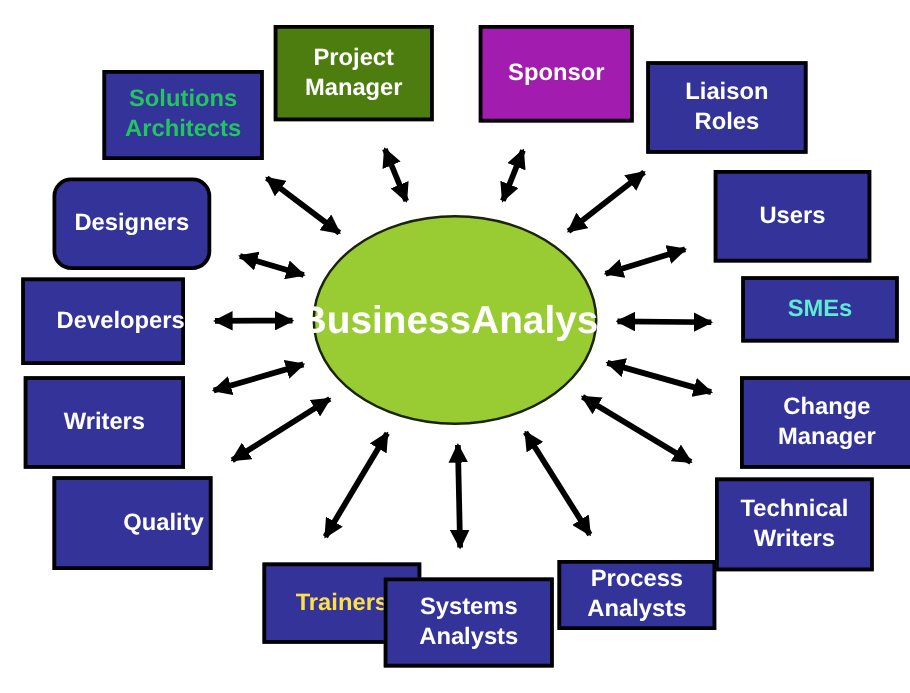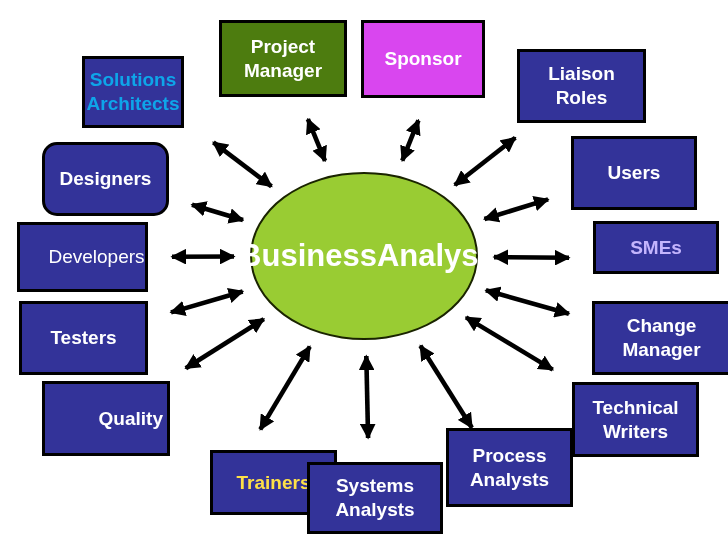--- a/index.html
+++ b/index.html
@@ -17,21 +17,21 @@
   }
   .role-box{
     position:absolute;z-index:2;
     box-sizing:border-box;
     display:flex;align-items:center;justify-content:center;
     text-align:center;
     border:3px solid #000000;
     font-weight:bold;font-size:19px;line-height:1.25;
     padding:2px 4px;
   }
-  .role-box.regular{font-weight:normal;padding-left:32px;}
+  .role-box.regular{font-weight:bold;padding-left:32px;}
   .center-ellipse{
     position:absolute;z-index:2;
     box-sizing:border-box;
     border-radius:50%;
     display:flex;align-items:center;justify-content:center;
   }
   .center-ellipse .line{
     display:block;font-weight:bold;font-size:31px;line-height:1.18;
     text-align:center;
   }
@@ -67,54 +67,54 @@
   </svg>
 
   <div class="center-ellipse" style="left: 250px; top: 172px; width: 228px; height: 168px; background: rgb(153, 204, 51); border: 2px solid rgb(26, 36, 0); color: rgb(255, 255, 255);">
     <span class="line">Business</span>
     <span class="line">Analyst</span>
   </div>
 
 <div class="role-box" style="left: 219px; top: 20px; width: 128px; height: 77px; background: #4d7c0f; border-color: rgb(0, 0, 0); color: rgb(255, 255, 255);">
       <span>Project Manager</span>
     </div>
-    <div class="role-box" style="left: 361px; top: 20px; width: 124px; height: 78px; background: #d946ef; border-color: rgb(0, 0, 0); color: rgb(255, 255, 255);">
+    <div class="role-box" style="left: 383px; top: 20px; width: 124px; height: 78px; background: #a21caf; border-color: rgb(0, 0, 0); color: rgb(255, 255, 255);">
       <span>Sponsor</span>
     </div>
     <div class="role-box" style="left: 517px; top: 49px; width: 129px; height: 74px; background: rgb(51, 51, 153); border-color: rgb(0, 0, 0); color: rgb(255, 255, 255);">
       <span>Liaison Roles</span>
     </div>
-    <div class="role-box" style="left: 82px; top: 56px; width: 102px; height: 72px; background: rgb(51, 51, 153); border-color: rgb(0, 0, 0); color: #0ea5e9;">
+    <div class="role-box" style="left: 82px; top: 56px; width: 129px; height: 72px; background: rgb(51, 51, 153); border-color: rgb(0, 0, 0); color: #22c55e;">
       <span>Solutions Architects</span>
     </div>
     <div class="role-box" style="left: 571px; top: 136px; width: 126px; height: 74px; background: rgb(51, 51, 153); border-color: rgb(0, 0, 0); color: rgb(255, 255, 255);">
       <span>Users</span>
     </div>
     <div class="role-box" style="left: 42px; top: 142px; width: 127px; height: 74px; background: rgb(51, 51, 153); border-color: rgb(0, 0, 0); color: rgb(255, 255, 255); border-radius: 15px;">
       <span>Designers</span>
     </div>
-    <div class="role-box" style="left: 593px; top: 221px; width: 126px; height: 53px; background: rgb(51, 51, 153); border-color: rgb(0, 0, 0); color: #c4b5fd;">
+    <div class="role-box" style="left: 593px; top: 221px; width: 126px; height: 53px; background: rgb(51, 51, 153); border-color: rgb(0, 0, 0); color: #5eead4;">
       <span>SMEs</span>
     </div>
     <div class="role-box regular" style="left: 17px; top: 222px; width: 131px; height: 70px; background: rgb(51, 51, 153); border-color: rgb(0, 0, 0); color: rgb(255, 255, 255);">
       <span>Developers</span>
     </div>
     <div class="role-box" style="left: 592px; top: 301px; width: 139px; height: 74px; background: rgb(51, 51, 153); border-color: rgb(0, 0, 0); color: rgb(255, 255, 255);">
       <span>Change Manager</span>
     </div>
     <div class="role-box" style="left: 19px; top: 301px; width: 129px; height: 74px; background: rgb(51, 51, 153); border-color: rgb(0, 0, 0); color: rgb(255, 255, 255);">
-      <span>Testers</span>
+      <span>Writers</span>
     </div>
     <div class="role-box" style="left: 572px; top: 382px; width: 127px; height: 75px; background: rgb(51, 51, 153); border-color: rgb(0, 0, 0); color: rgb(255, 255, 255);">
       <span>Technical Writers</span>
     </div>
     <div class="role-box" style="left: 42px; top: 381px; width: 128px; height: 75px; background: rgb(51, 51, 153); border-color: rgb(0, 0, 0); color: rgb(255, 255, 255); justify-content: flex-end;">
       <span>Quality</span>
     </div>
-    <div class="role-box" style="left: 446px; top: 428px; width: 127px; height: 79px; background: rgb(51, 51, 153); border-color: rgb(0, 0, 0); color: rgb(255, 255, 255);">
+    <div class="role-box" style="left: 446px; top: 448px; width: 127px; height: 56px; background: rgb(51, 51, 153); border-color: rgb(0, 0, 0); color: rgb(255, 255, 255);">
       <span>Process Analysts</span>
     </div>
     <div class="role-box" style="left: 162px; top: 450px; width: 127px; height: 65px; background: rgb(51, 51, 153); border-color: rgb(0, 0, 0); color: #fde047; margin-left: 48px;">
       <span>Trainers</span>
     </div>
     <div class="role-box" style="left: 307px; top: 462px; width: 136px; height: 72px; background: rgb(51, 51, 153); border-color: rgb(0, 0, 0); color: rgb(255, 255, 255);">
       <span>Systems Analysts</span>
     </div>
   </div>
 

